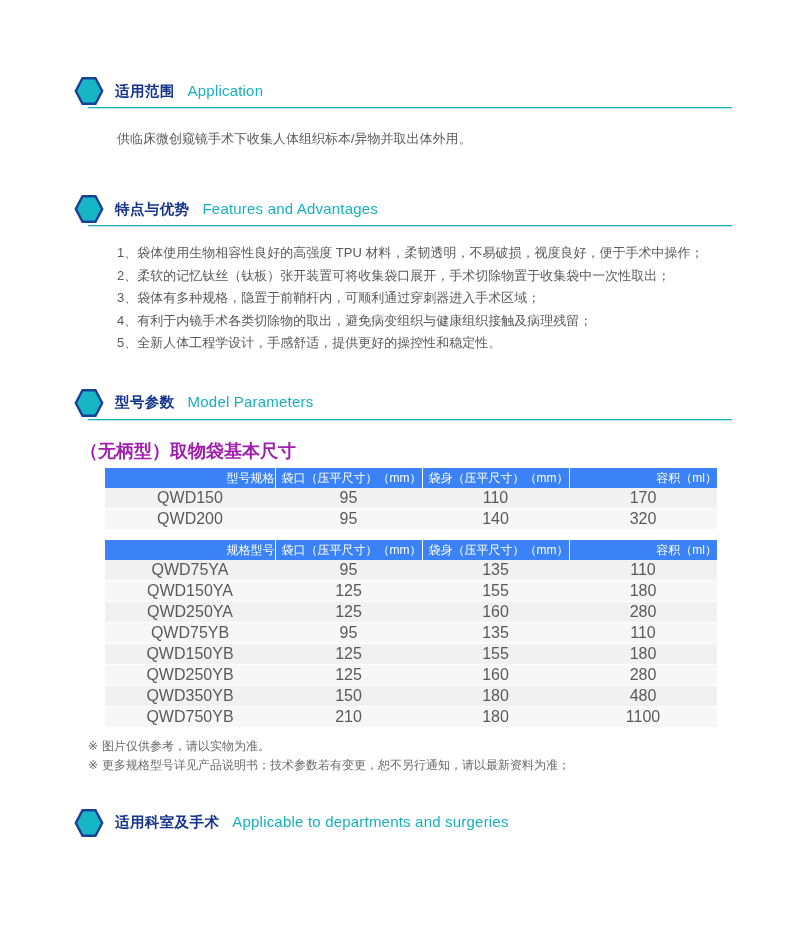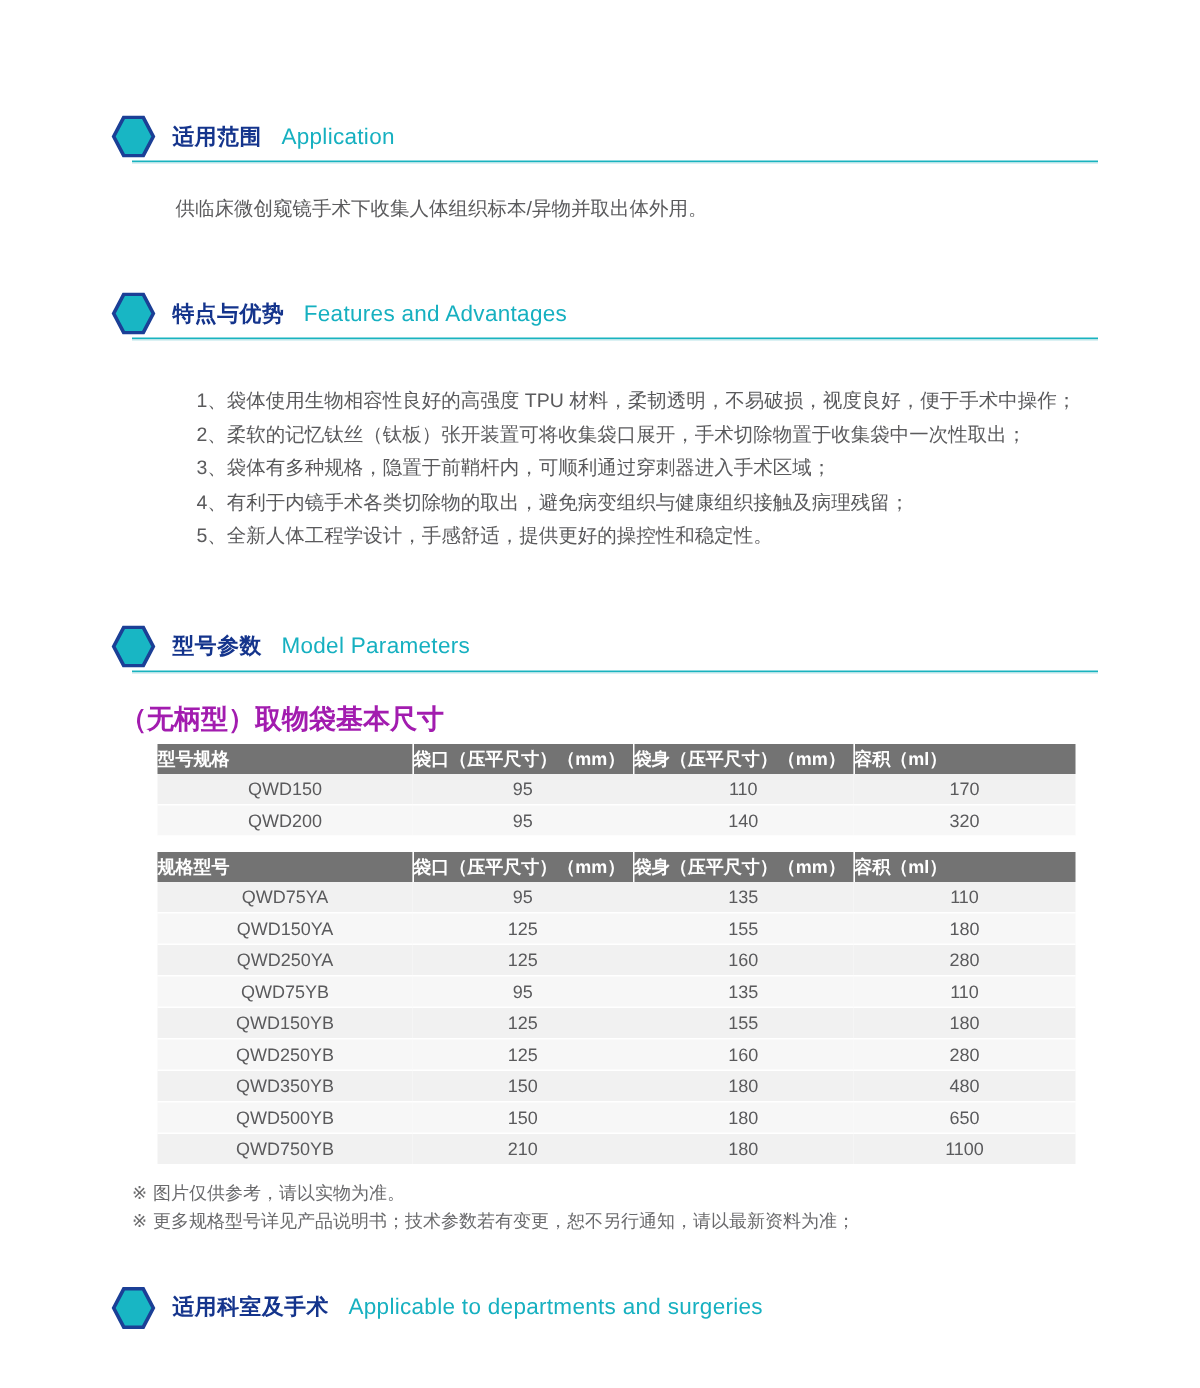--- a/index.html
+++ b/index.html
@@ -85,21 +85,21 @@
     padding-right: 33px;
   }
   .para {
     font-size: 13px;
     line-height: 21px;
     color: #5a5a5c;
     margin: 0;
   }
   .feature-list {
     list-style: none;
-    margin: 14px;
+    margin: 0;
     padding: 0;
   }
   .feature-list li {
     font-size: 13px;
     line-height: 22.5px;
     color: #5a5a5c;
     white-space: nowrap;
   }
 
   
@@ -110,33 +110,33 @@
     padding-left: 80px;
     margin: 0 0 5px 0;
   }
   table.spec {
     border-collapse: collapse;
     width: 612px;
     margin-left: 105px;
     table-layout: fixed;
   }
   table.spec th {
-    background: #737373;
+    background: #3b82f6;
     color: #ffffff;
     font-size: 12px;
-    font-weight: bold;
+    font-weight: normal;
     height: 20px;
     line-height: 20px;
-    text-align: left;
+    text-align: right;
     border-right: 1px solid #ffffff;
     padding: 0;
   }
   table.spec th:last-child { border-right: none; }
   table.spec td {
-    font-size: 12px;
+    font-size: 16px;
     color: #5a5a5c;
     height: 20px;
     line-height: 20px;
     text-align: center;
     padding: 0;
     border-bottom: 1px solid #ffffff;
   }
   table.spec tbody tr:nth-child(odd) td { background: #f1f1f1; }
   table.spec tbody tr:nth-child(even) td { background: #f7f7f7; }
   table.spec col.c0 { width: 170px; }
@@ -310,26 +310,20 @@
         <td>160</td>
         <td>280</td>
       </tr>
       <tr>
         <td>QWD350YB</td>
         <td>150</td>
         <td>180</td>
         <td>480</td>
       </tr>
       <tr>
-        <td>QWD500YB</td>
-        <td>150</td>
-        <td>180</td>
-        <td>650</td>
-      </tr>
-      <tr>
         <td>QWD750YB</td>
         <td>210</td>
         <td>180</td>
         <td>1100</td>
       </tr>
     </tbody>
   </table>
 
   <div class="notes">
     <div class="note">

